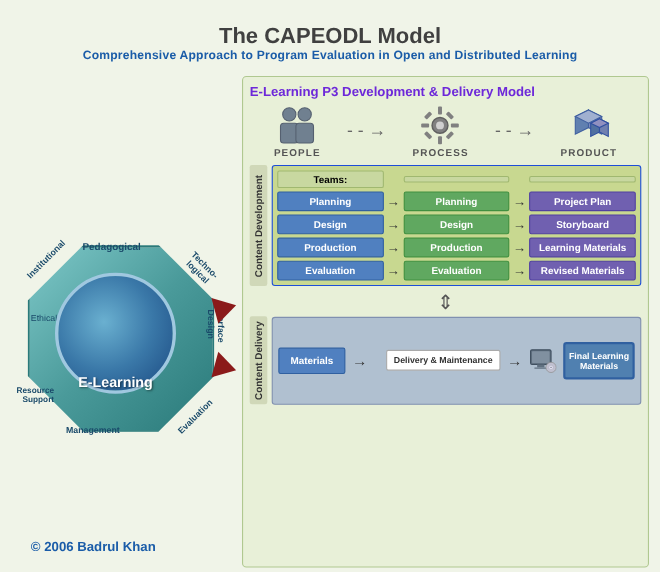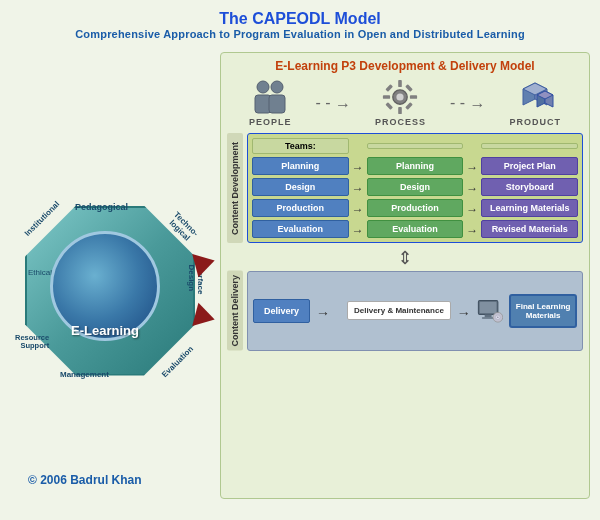--- a/index.html
+++ b/index.html
@@ -12,22 +12,23 @@
       position: relative;
     }
 
     
     .header {
       text-align: center;
       padding: 10px 0 4px;
       background: #f0f4e8;
     }
     .header-title {
-      font-size: 16px;
-      color: #1d4ed8;
+      font-size: 20px;
+      color: #404040;
+      margin-top: 12px;
     }
     .header-title span {
       font-weight: bold;
     }
     .header-subtitle {
       font-size: 11px;
       color: #1a5ca8;
       letter-spacing: 0.2px;
     }
     .header-subtitle span {
@@ -149,24 +150,23 @@
     .right-section {
       flex: 1;
       background: #e8f0d8;
       border: 1px solid #b0c890;
       border-radius: 4px;
       padding: 6px;
       position: relative;
     }
 
     .p3-title {
-      text-align: center;
       font-size: 12px;
       font-weight: bold;
-      color: #c2410c;
+      color: #6d28d9;
       margin-bottom: 6px;
     }
 
     
     .icons-row {
       display: flex;
       justify-content: space-around;
       align-items: flex-end;
       margin-bottom: 6px;
       padding: 0 10px;
@@ -431,21 +431,21 @@
       </div>
     </div>
 
     <div class="down-arrow-row">
       <span style="font-size:18px;color:#555;">⇕</span>
     </div>
 
     <div class="content-dev-wrapper">
       <div class="sidebar-label">Content Delivery</div>
       <div style="flex:1; background:#b0c0d0; border:1px solid #8090b0; border-radius:3px; padding:5px; display:flex; align-items:center; gap:6px;">
-        <div class="dev-cell-blue" style="padding:6px 10px;">Delivery</div>
+        <div class="dev-cell-blue" style="padding:6px 10px;">Materials</div>
         <div style="font-size:14px;color:#333;">→</div>
         <div class="del-cell-white">Delivery &amp; Maintenance</div>
         <div style="font-size:14px;color:#333;">→</div>
 
         <svg width="38" height="34" viewBox="0 0 38 34">
           <rect x="2" y="2" width="28" height="20" rx="2" fill="#607080" stroke="#405060" stroke-width="1.5"></rect>
           <rect x="4" y="4" width="24" height="16" rx="1" fill="#8090a0"></rect>
           <rect x="11" y="22" width="10" height="4" fill="#607080"></rect>
           <rect x="7" y="26" width="18" height="2" rx="1" fill="#607080"></rect>
 

